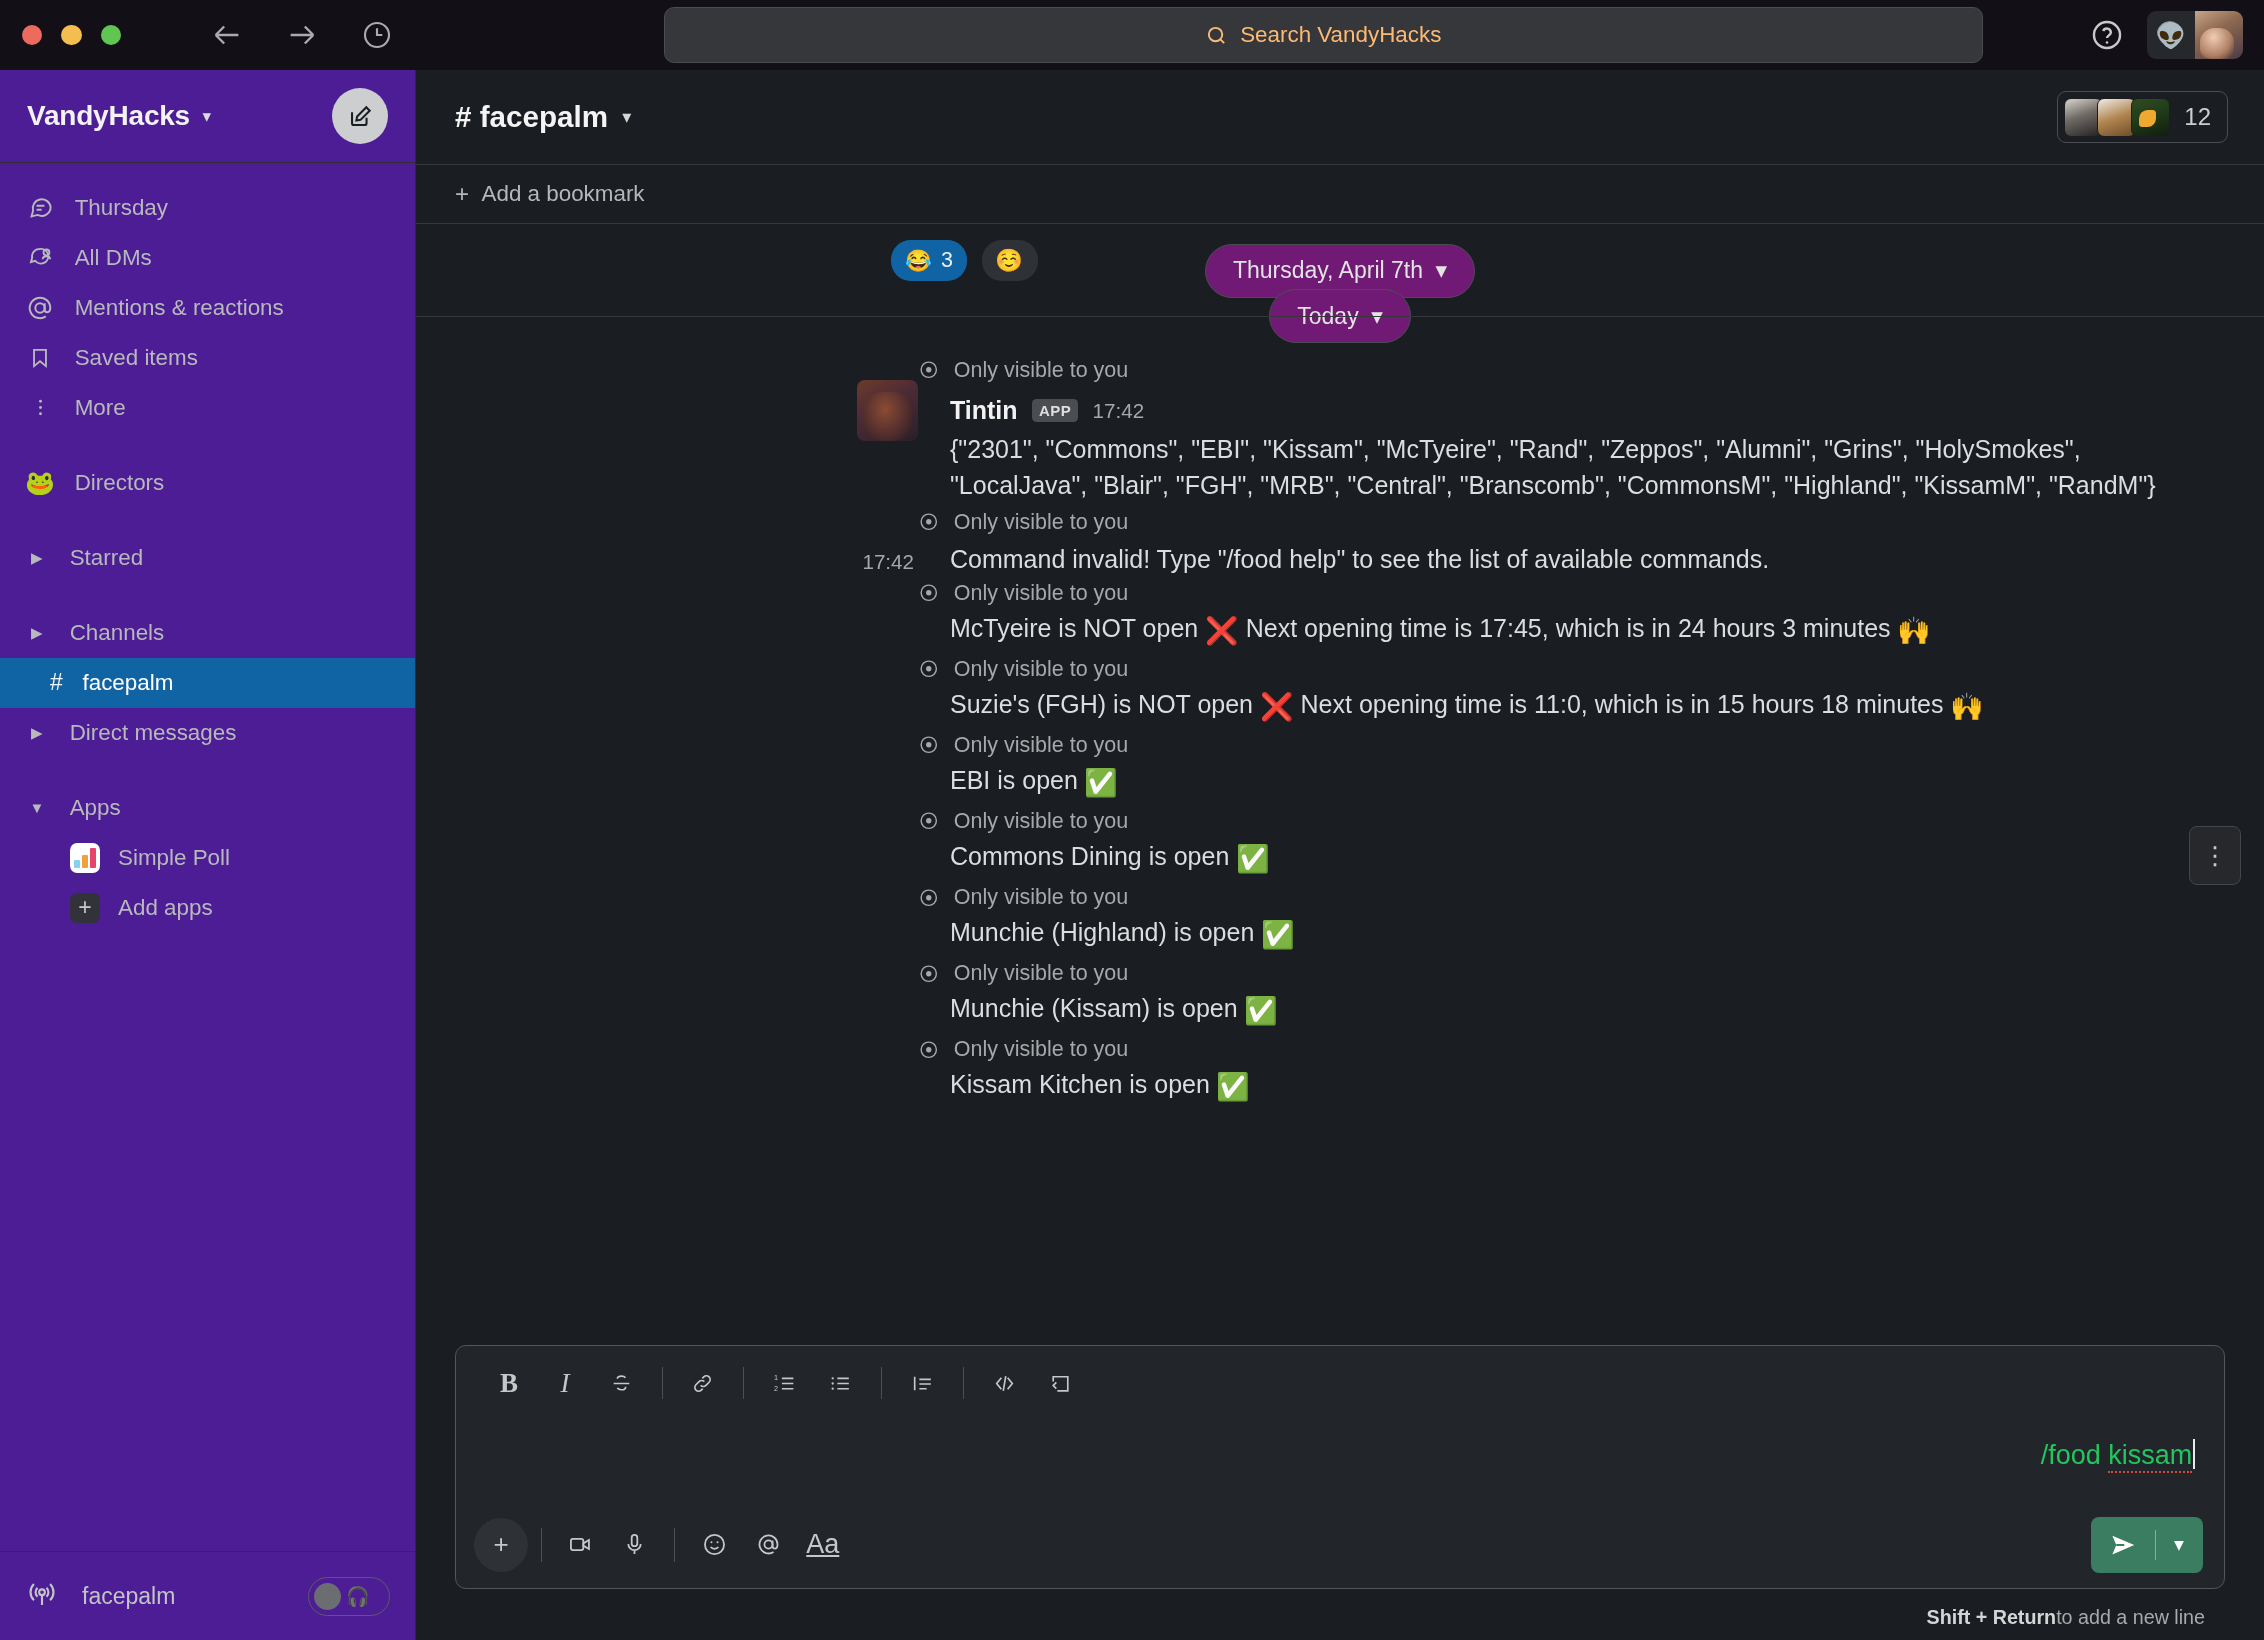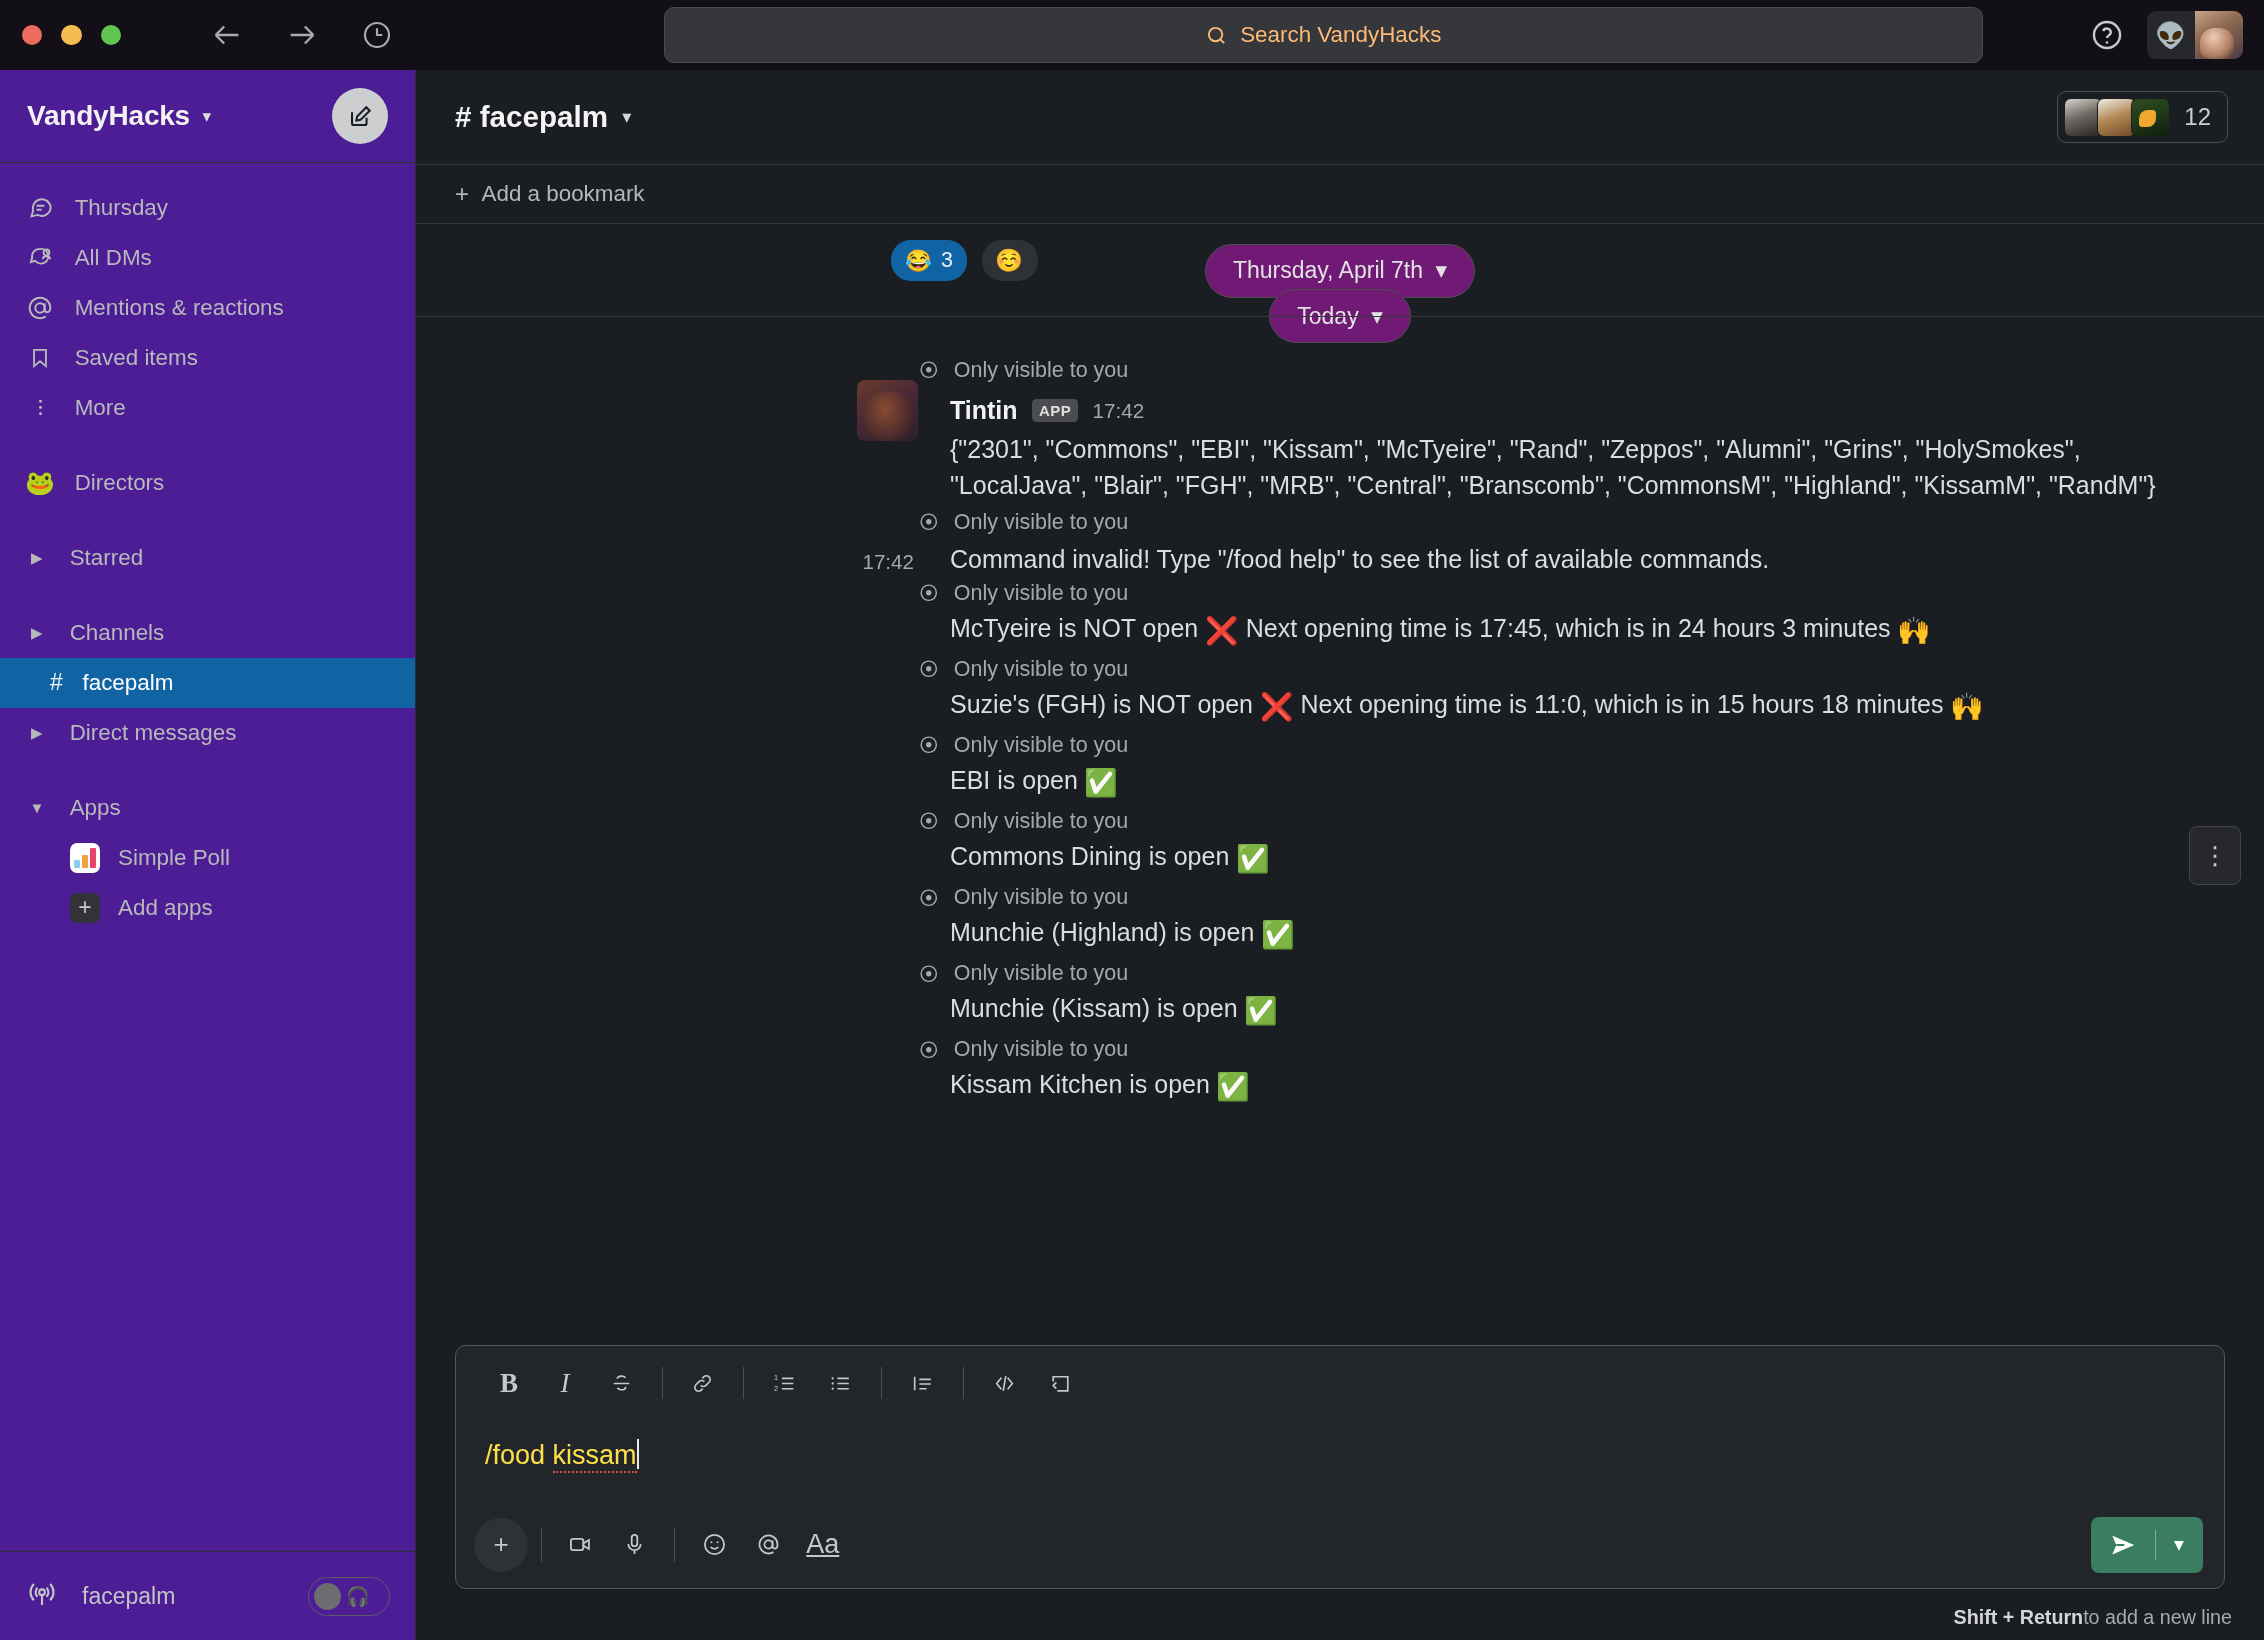--- a/index.html
+++ b/index.html
@@ -221,41 +221,41 @@
     border: 0.9px solid #54565a; border-radius: 10.7px; background: #222529;
     display: flex; flex-direction: column; overflow: hidden;
   }
   .fmt-bar { height: 75px; display: flex; align-items: center; padding: 0 25px; gap: 0; }
   .fmt-btn {
     width: 56px; height: 52px; display: flex; align-items: center; justify-content: center;
     color: #c6c7c9; font-size: 27px; border-radius: 6.3px;
   }
   .fmt-sep { width: 0.9px; height: 32px; background: #4d4f53; margin: 0 12.5px; }
   .compose-input {
-    min-height: 81px; padding: 7.2px 29px 19.7px 29px; color: #fde047; font-size: 27px;
-    display: flex; align-items: center;
+    min-height: 81px; padding: 7.2px 29px 19.7px 29px; color: #22c55e; font-size: 27px;
+    display: flex; align-items: center; justify-content: flex-end;
   }
   .typed { position: relative; }
   .squiggle {
     border-bottom: 2.7px dotted #d14b3d;
     padding-bottom: 1.8px;
   }
   .caret { display: inline-block; width: 1.8px; height: 30px; background: #e9eaeb; vertical-align: -5.4px; margin-left: 0.9px; }
   .actions-bar { height: 86px; display: flex; align-items: center; padding: 0 21.5px 0 18px; gap: 0; }
   .act-btn {
     width: 54px; height: 54px; display: flex; align-items: center; justify-content: center;
     color: #c6c7c9; font-size: 26px; border-radius: 50%;
   }
   .act-btn.plus { background: #2e3136; }
   .act-sep { width: 0.9px; height: 34px; background: #4d4f53; margin: 0 12.5px; }
   .send-group { margin-left: auto; display: flex; align-items: center; background: #3a7d60; border-radius: 8px; height: 56px; overflow: hidden; }
   .send-main { width: 64px; display: flex; align-items: center; justify-content: center; color: #fff; }
   .send-div { width: 0.9px; height: 30px; background: #7fb39c; }
   .send-caret { width: 47px; display: flex; align-items: center; justify-content: center; color: #fff; font-size: 19.7px; }
-  .hint-bar { height: 47px; display: flex; align-items: center; justify-content: flex-end; padding-right: 32px; color: #a9aaac; font-size: 19.7px; }
+  .hint-bar { height: 47px; display: flex; align-items: center; justify-content: flex-end; padding-right: 59px; color: #a9aaac; font-size: 19.7px; }
   .hint-bar b { color: #d4d5d6; }
 </style>
 </head>
 <body>
 
 <div id="app">
 
   <div class="titlebar">
     <div class="traffic">
       <div class="dot red"></div>

